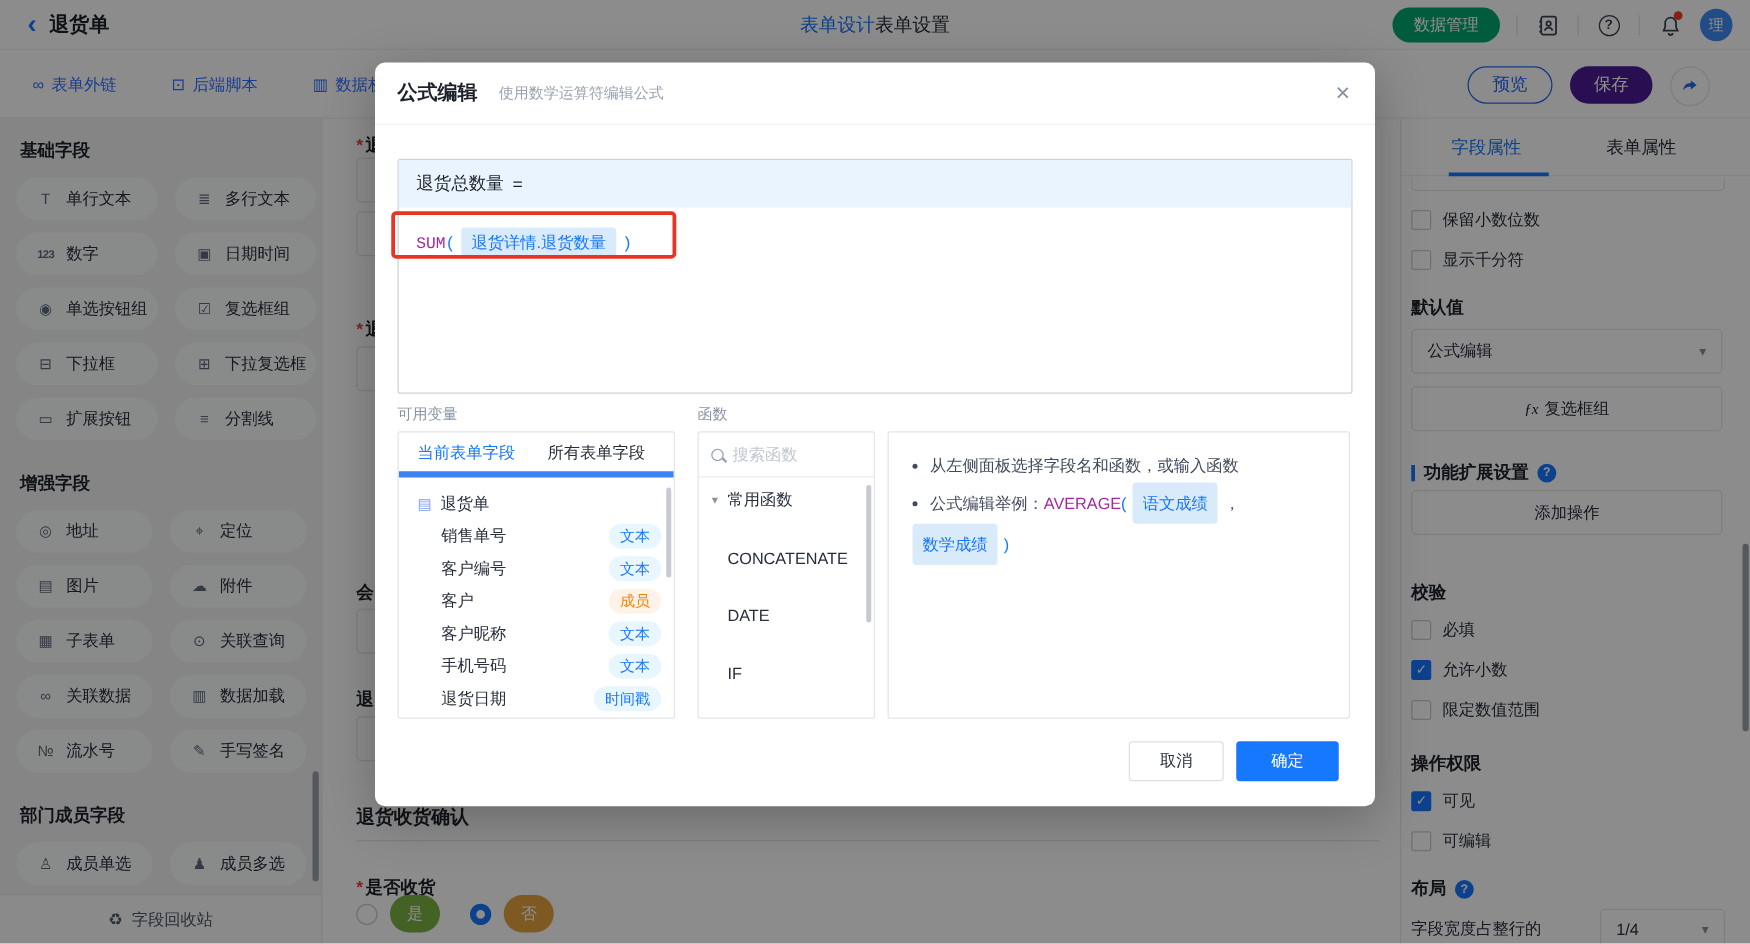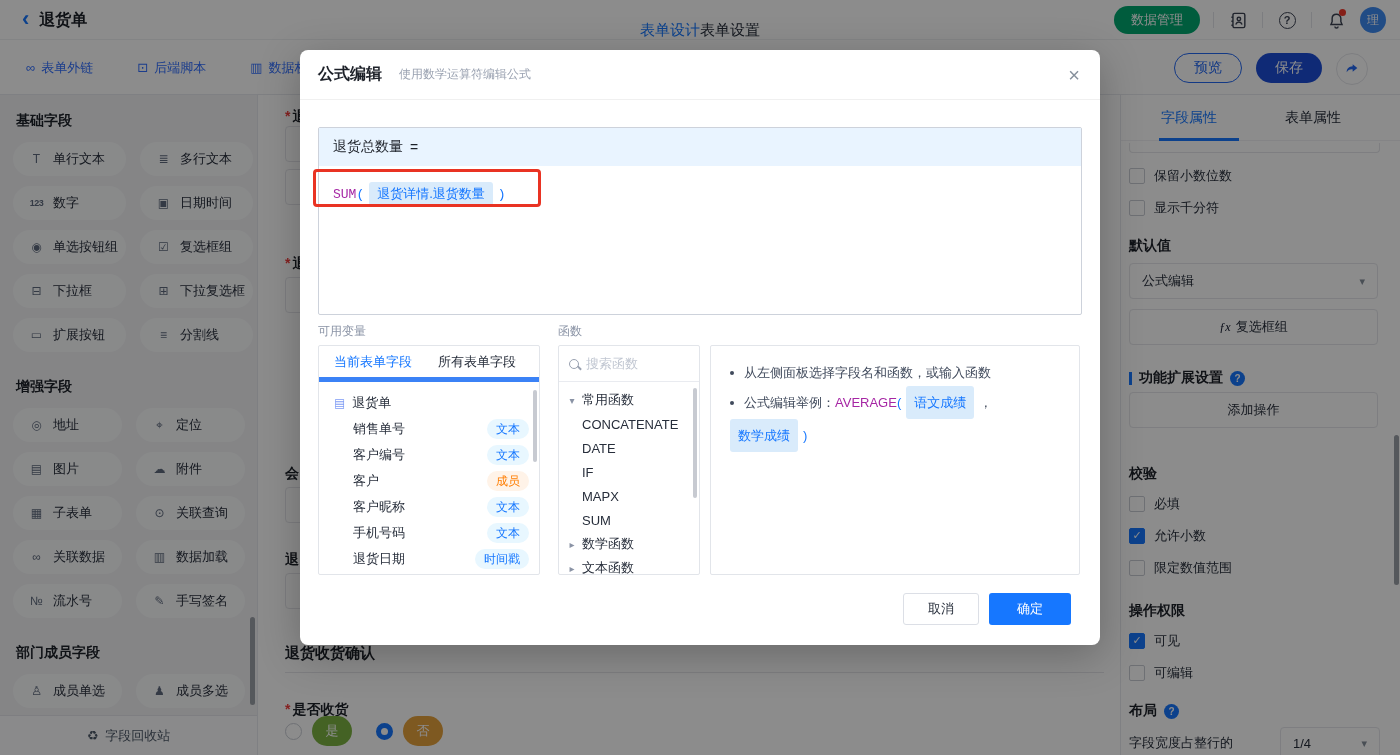--- a/index.html
+++ b/index.html
@@ -5,38 +5,38 @@
   * { margin:0; padding:0; box-sizing:border-box; }
   html,body { width:1400px; height:755px; overflow:hidden; }
   body { font-family:"Liberation Sans","DejaVu Sans",sans-serif; background:#fff; }
   #page { position:relative; width:1400px; height:755px; background:#fff; overflow:hidden; }
 
   
   .topbar { position:absolute; left:0; top:0; width:1400px; height:40px; background:#fff; border-bottom:1px solid #eef0f3; z-index:1; }
   .tb-left { position:absolute; left:22px; top:0; height:40px; display:flex; align-items:center; gap:10px; }
   .back-ic { color:#1677ff; font-size:22px; font-weight:700; line-height:1; margin-top:-3px; cursor:pointer; }
   .tb-title { font-size:16px; font-weight:700; color:#1d2129; }
-  .tb-tabs { position:absolute; left:50%; top:0; transform:translateX(-50%); height:40px; display:flex; align-items:flex-end; font-size:15px; }
+  .tb-tabs { position:absolute; left:50%; top:0; transform:translateX(-50%); height:40px; display:flex; align-items:center; font-size:15px; }
   .tb-tab { color:#272e3b; cursor:pointer; }
   .tb-tab.active { color:#1677ff; }
   .tb-right { position:absolute; right:14px; top:0; height:40px; display:flex; align-items:center; gap:13px; }
   .btn-green { height:28px; border-radius:14px; background:#00a870; color:#fff; font-size:13px; padding:0 17px; display:flex; align-items:center; cursor:pointer; }
   .vdiv { width:1px; height:16px; background:#e2e4e9; }
   .tb-ic { width:22px; height:22px; display:flex; align-items:center; justify-content:center; position:relative; cursor:pointer; }
   .help-c { width:17px; height:17px; border:1.5px solid #3c4353; border-radius:50%; display:flex; align-items:center; justify-content:center; font-size:11px; font-weight:700; color:#3c4353; }
   .bell-dot { position:absolute; right:1px; top:0; width:7px; height:7px; border-radius:50%; background:#f2392c; }
   .avatar { width:26px; height:26px; border-radius:50%; background:#3d8af2; color:#fff; font-size:12px; display:flex; align-items:center; justify-content:center; cursor:pointer; }
 
   
   .toolbar { position:absolute; left:0; top:40px; width:1400px; height:55px; background:#fff; border-bottom:1px solid #e8eaef; }
   .tl-links { position:absolute; left:26px; top:0; height:55px; display:flex; align-items:center; gap:44px; }
   .tlink { display:flex; align-items:center; gap:6px; font-size:13px; color:#3370ff; cursor:pointer; }
   .tlink .ic { font-size:13px; }
   .btn-preview { position:absolute; right:158px; top:13px; width:68px; height:30px; border-radius:15px; border:1px solid #2468f2; color:#2468f2; background:#fff; font-size:14px; display:flex; align-items:center; justify-content:center; cursor:pointer; }
-  .btn-save { position:absolute; right:78px; top:13px; width:66px; height:30px; border-radius:15px; background:#1d4ed8; color:#fff; font-size:14px; display:flex; align-items:center; justify-content:center; cursor:pointer; }
+  .btn-save { position:absolute; right:78px; top:13px; width:66px; height:30px; border-radius:15px; background:#4c1d95; color:#fff; font-size:14px; display:flex; align-items:center; justify-content:center; cursor:pointer; }
   .btn-share { position:absolute; right:32px; top:13px; width:32px; height:32px; border-radius:50%; border:1px solid #e5e6eb; background:#fff; display:flex; align-items:center; justify-content:center; cursor:pointer; }
 
   
   .sidebar { position:absolute; left:0; top:95px; width:258px; height:660px; background:#f2f3f5; border-right:1px solid #e8eaef; padding:17px 12px 0 13px; overflow:hidden; }
   .sg-title { font-size:14px; font-weight:700; color:#1d2129; margin:0 0 12px 3px; }
   .sg-title.mt { margin-top:26px; }
   .pill-grid { display:grid; grid-template-columns:1fr 1fr; column-gap:14px; row-gap:10px; }
   .pill { height:34px; border-radius:17px; background:#fafbfc; display:flex; align-items:center; gap:8px; padding:0 8px 0 15px; font-size:13px; color:#272e3b; cursor:pointer; white-space:nowrap; }
   .pill .ic { width:17px; flex:none; text-align:center; color:#5f6b7e; font-size:12px; }
   .pill .ic.sm { font-size:9px; font-weight:700; letter-spacing:-0.5px; }
@@ -112,21 +112,21 @@
 
   .fpanel { left:258px; width:142px; }
   .fsearch { height:36px; border-bottom:1px solid #e9ebf0; display:flex; align-items:center; padding:0 10px; gap:7px; }
   .mag { width:10px; height:10px; border:1.5px solid #9aa2b1; border-radius:50%; position:relative; flex:none; }
   .mag::after { content:""; position:absolute; width:5px; height:1.5px; background:#9aa2b1; transform:rotate(45deg); right:-4px; bottom:-1px; }
   .fsearch input { border:none; outline:none; width:100%; font-size:13px; color:#272e3b; font-family:inherit; background:transparent; }
   .fsearch input::placeholder { color:#c0c6d1; }
   .ftree { padding:6px 0 0; font-size:13px; color:#272e3b; }
   .fgroup { display:flex; align-items:center; height:24px; padding-left:8px; gap:5px; cursor:pointer; }
   .fgc { color:#8a93a5; font-size:10px; width:10px; text-align:center; }
-  .fitem { height:24px; display:flex; align-items:center; padding-left:23px; cursor:pointer; }
+  .fitem { height:24px; display:flex; align-items:center; padding-left:23px; cursor:pointer;margin-top:22px; }
   .fthumb { position:absolute; right:2px; top:42px; width:4px; height:110px; border-radius:2px; background:#c7cad1; }
 
   .tpanel { left:410px; width:370px; padding:13px 14px; }
   .tline { font-size:13px; color:#404a5c; line-height:27px; display:flex; align-items:center; flex-wrap:wrap; }
   .blt { width:4px; height:4px; border-radius:50%; background:#404a5c; margin:0 10px 0 5px; flex:none; }
 
   .btn-cancel { position:absolute; right:121px; bottom:20px; width:76px; height:32px; border:1px solid #dcdfe6; border-radius:3px; background:#fff; font-size:13px; color:#272e3b; display:flex; align-items:center; justify-content:center; cursor:pointer; }
   .btn-ok { position:absolute; right:29px; bottom:20px; width:82px; height:32px; background:#1677ff; border-radius:3px; color:#fff; font-size:13px; display:flex; align-items:center; justify-content:center; cursor:pointer; }
 </style>
 </head>

